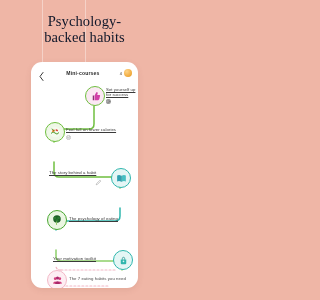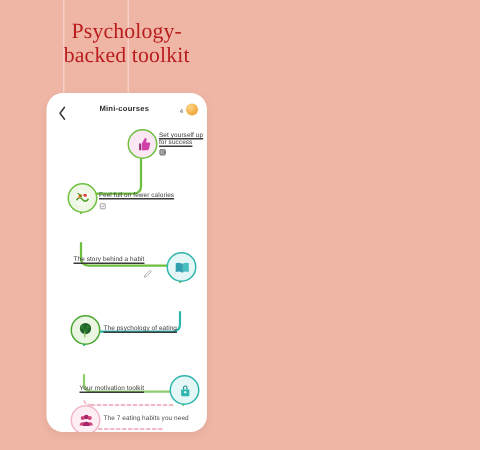--- a/index.html
+++ b/index.html
@@ -15,21 +15,21 @@
   .guide{position:absolute;top:0;width:1px;height:72px;background:rgba(255,255,255,.38);}
   .guide.g1{left:42px;}
   .guide.g2{left:85px;}
 
   
   .headline{
     position:absolute;left:0;right:0;top:14px;
     text-align:center;
     font-family:"Liberation Serif",serif;
     font-size:14.5px;line-height:15.5px;
-    color:#b91c1c;letter-spacing:.1px;
+    color:#0f172a;letter-spacing:.1px;
   }
   .headline .l2{display:block;}
 
   
   .card{
     position:absolute;left:31px;top:62px;width:107px;height:226px;
     background:#ffffff;border-radius:11px;overflow:hidden;
     box-shadow:0 2px 6px rgba(120,60,45,.10);
   }
 
@@ -82,21 +82,21 @@
 </head>
 <body style="background: rgb(239, 182, 166);">
 
 <div class="screen">
 
   <div class="guide g1"></div>
   <div class="guide g2"></div>
 
   <div class="headline">
     <span>Psychology-</span>
-    <span class="l2">backed toolkit</span>
+    <span class="l2">backed habits</span>
   </div>
 
   <div class="card">
 
     <div class="card-head">
       <span class="back-icon">
         <svg width="9" height="11" viewBox="0 0 9 11">
             <path d="M6 1.5 L3 5.5 L6 9.5" fill="none" stroke="#3a3a3a" stroke-width="1" stroke-linecap="round" stroke-linejoin="round"></path>
           </svg>
       </span>

